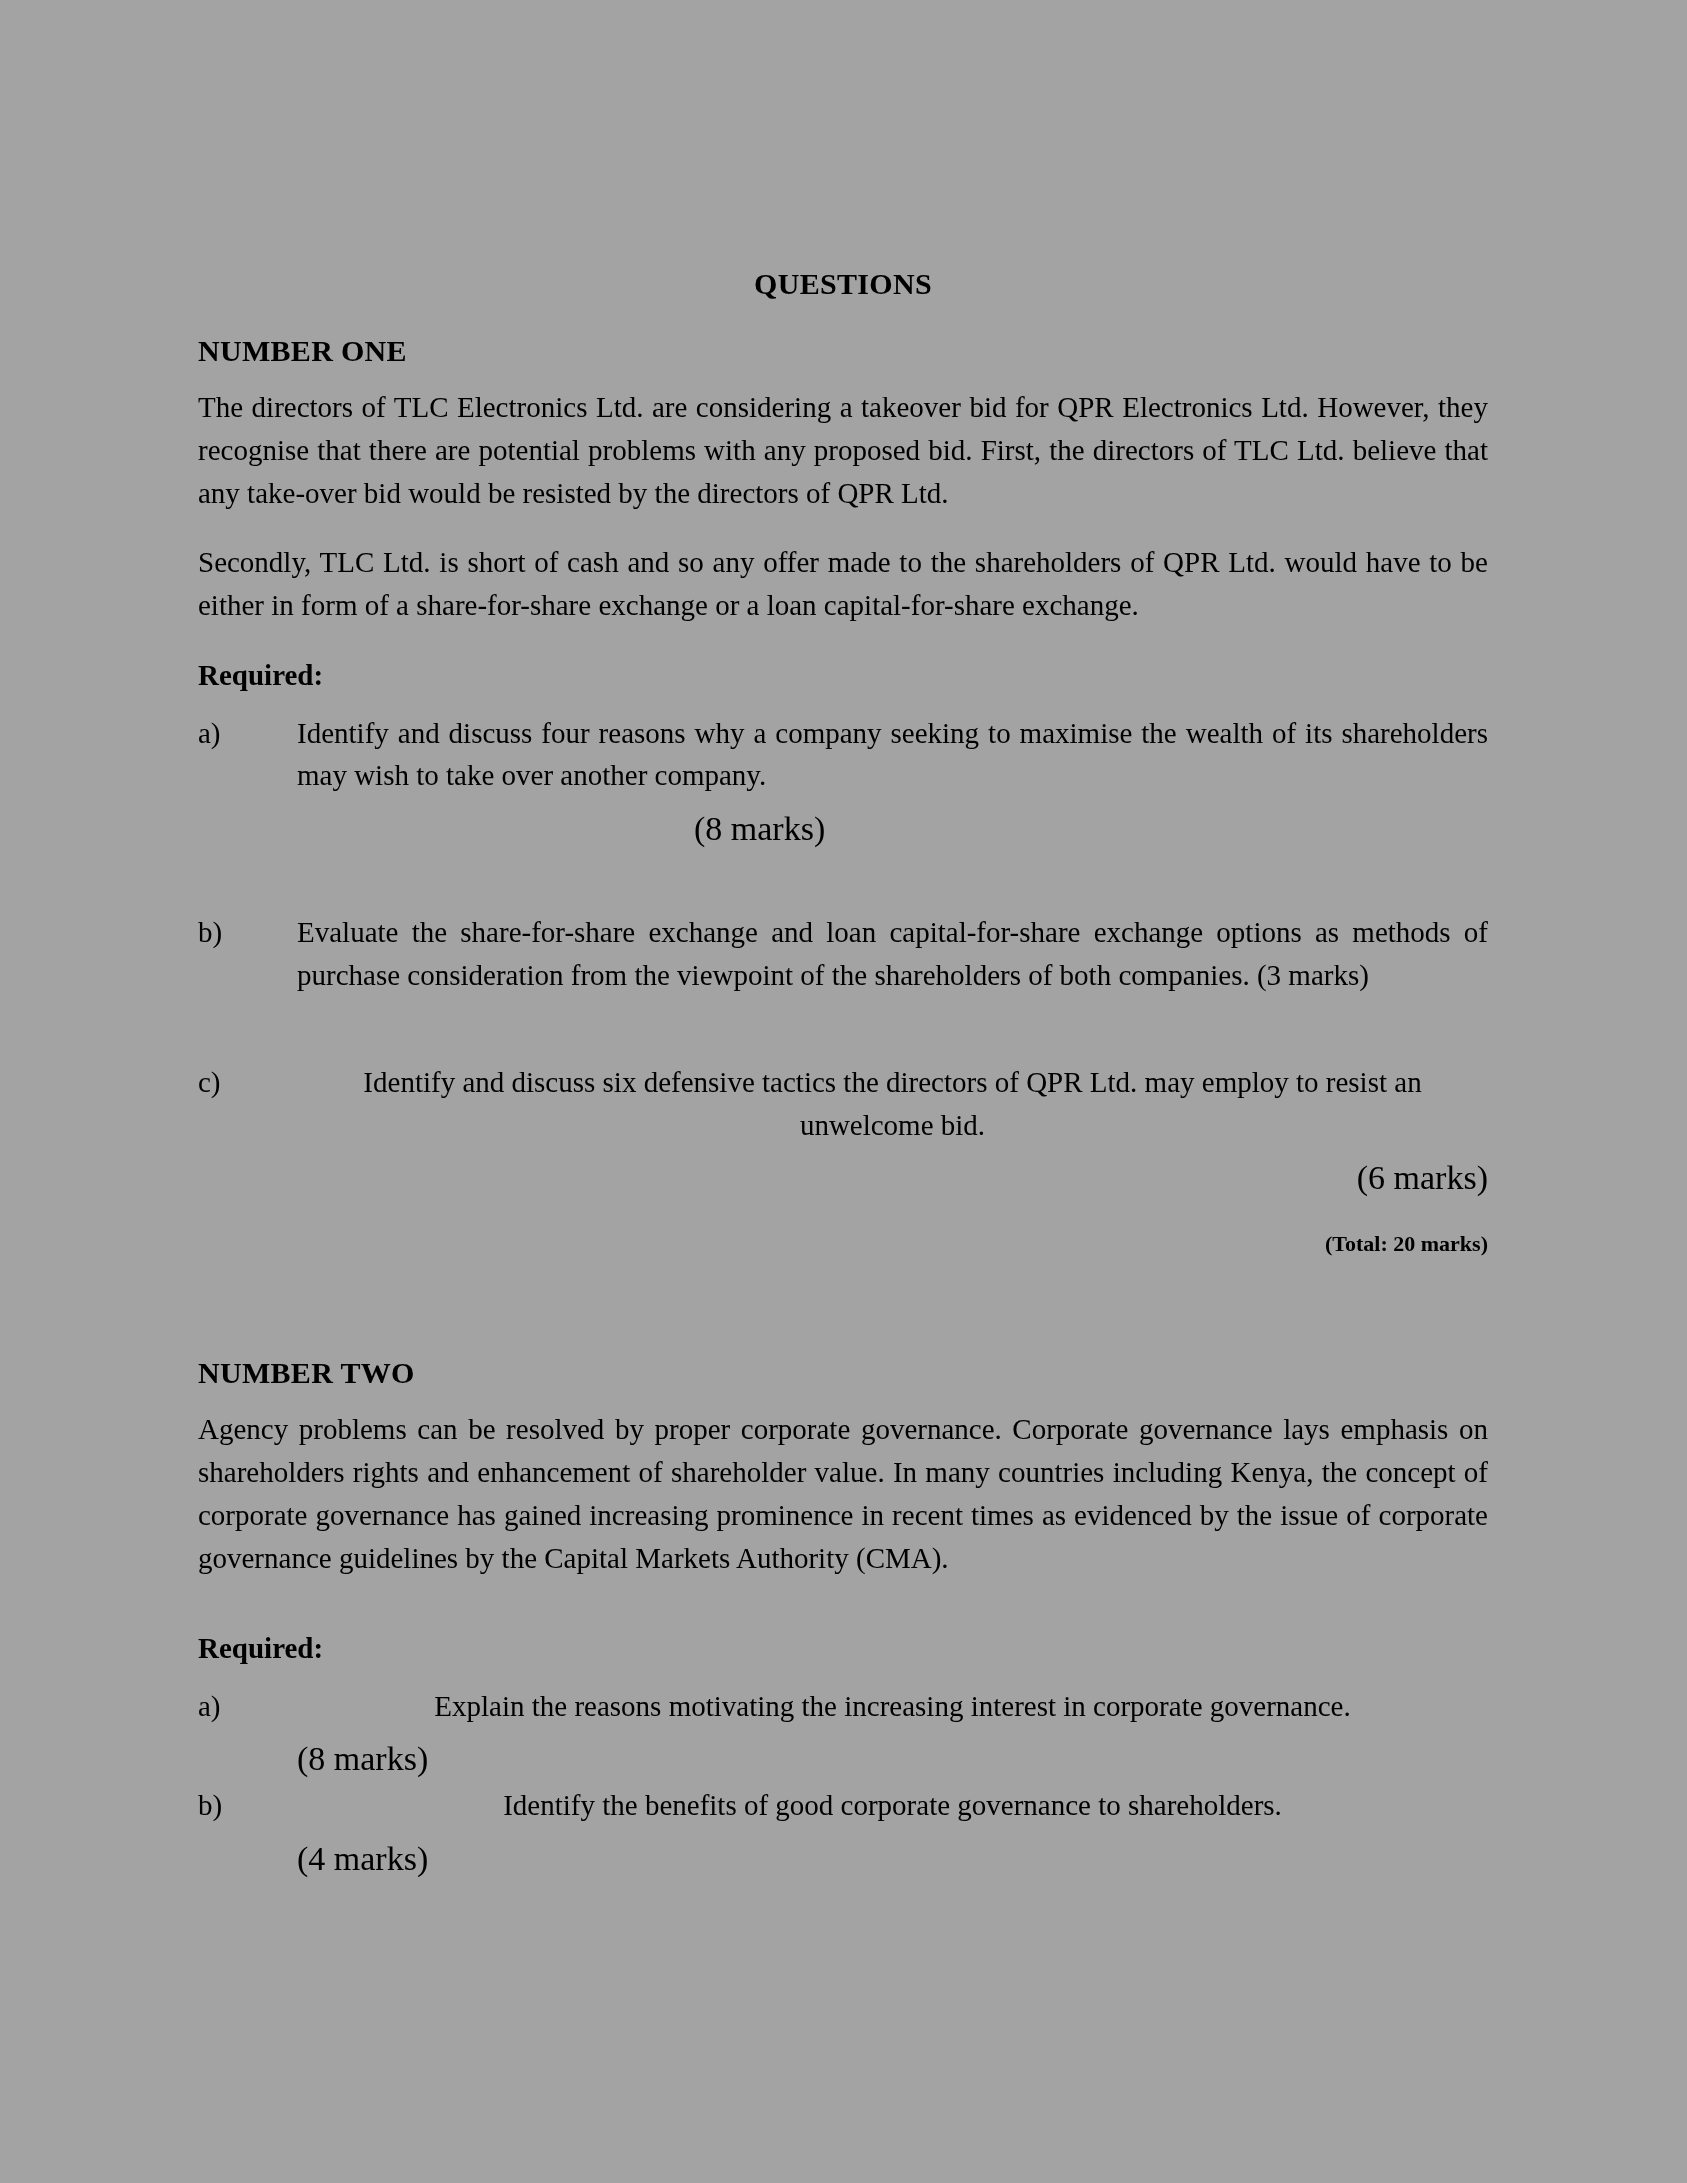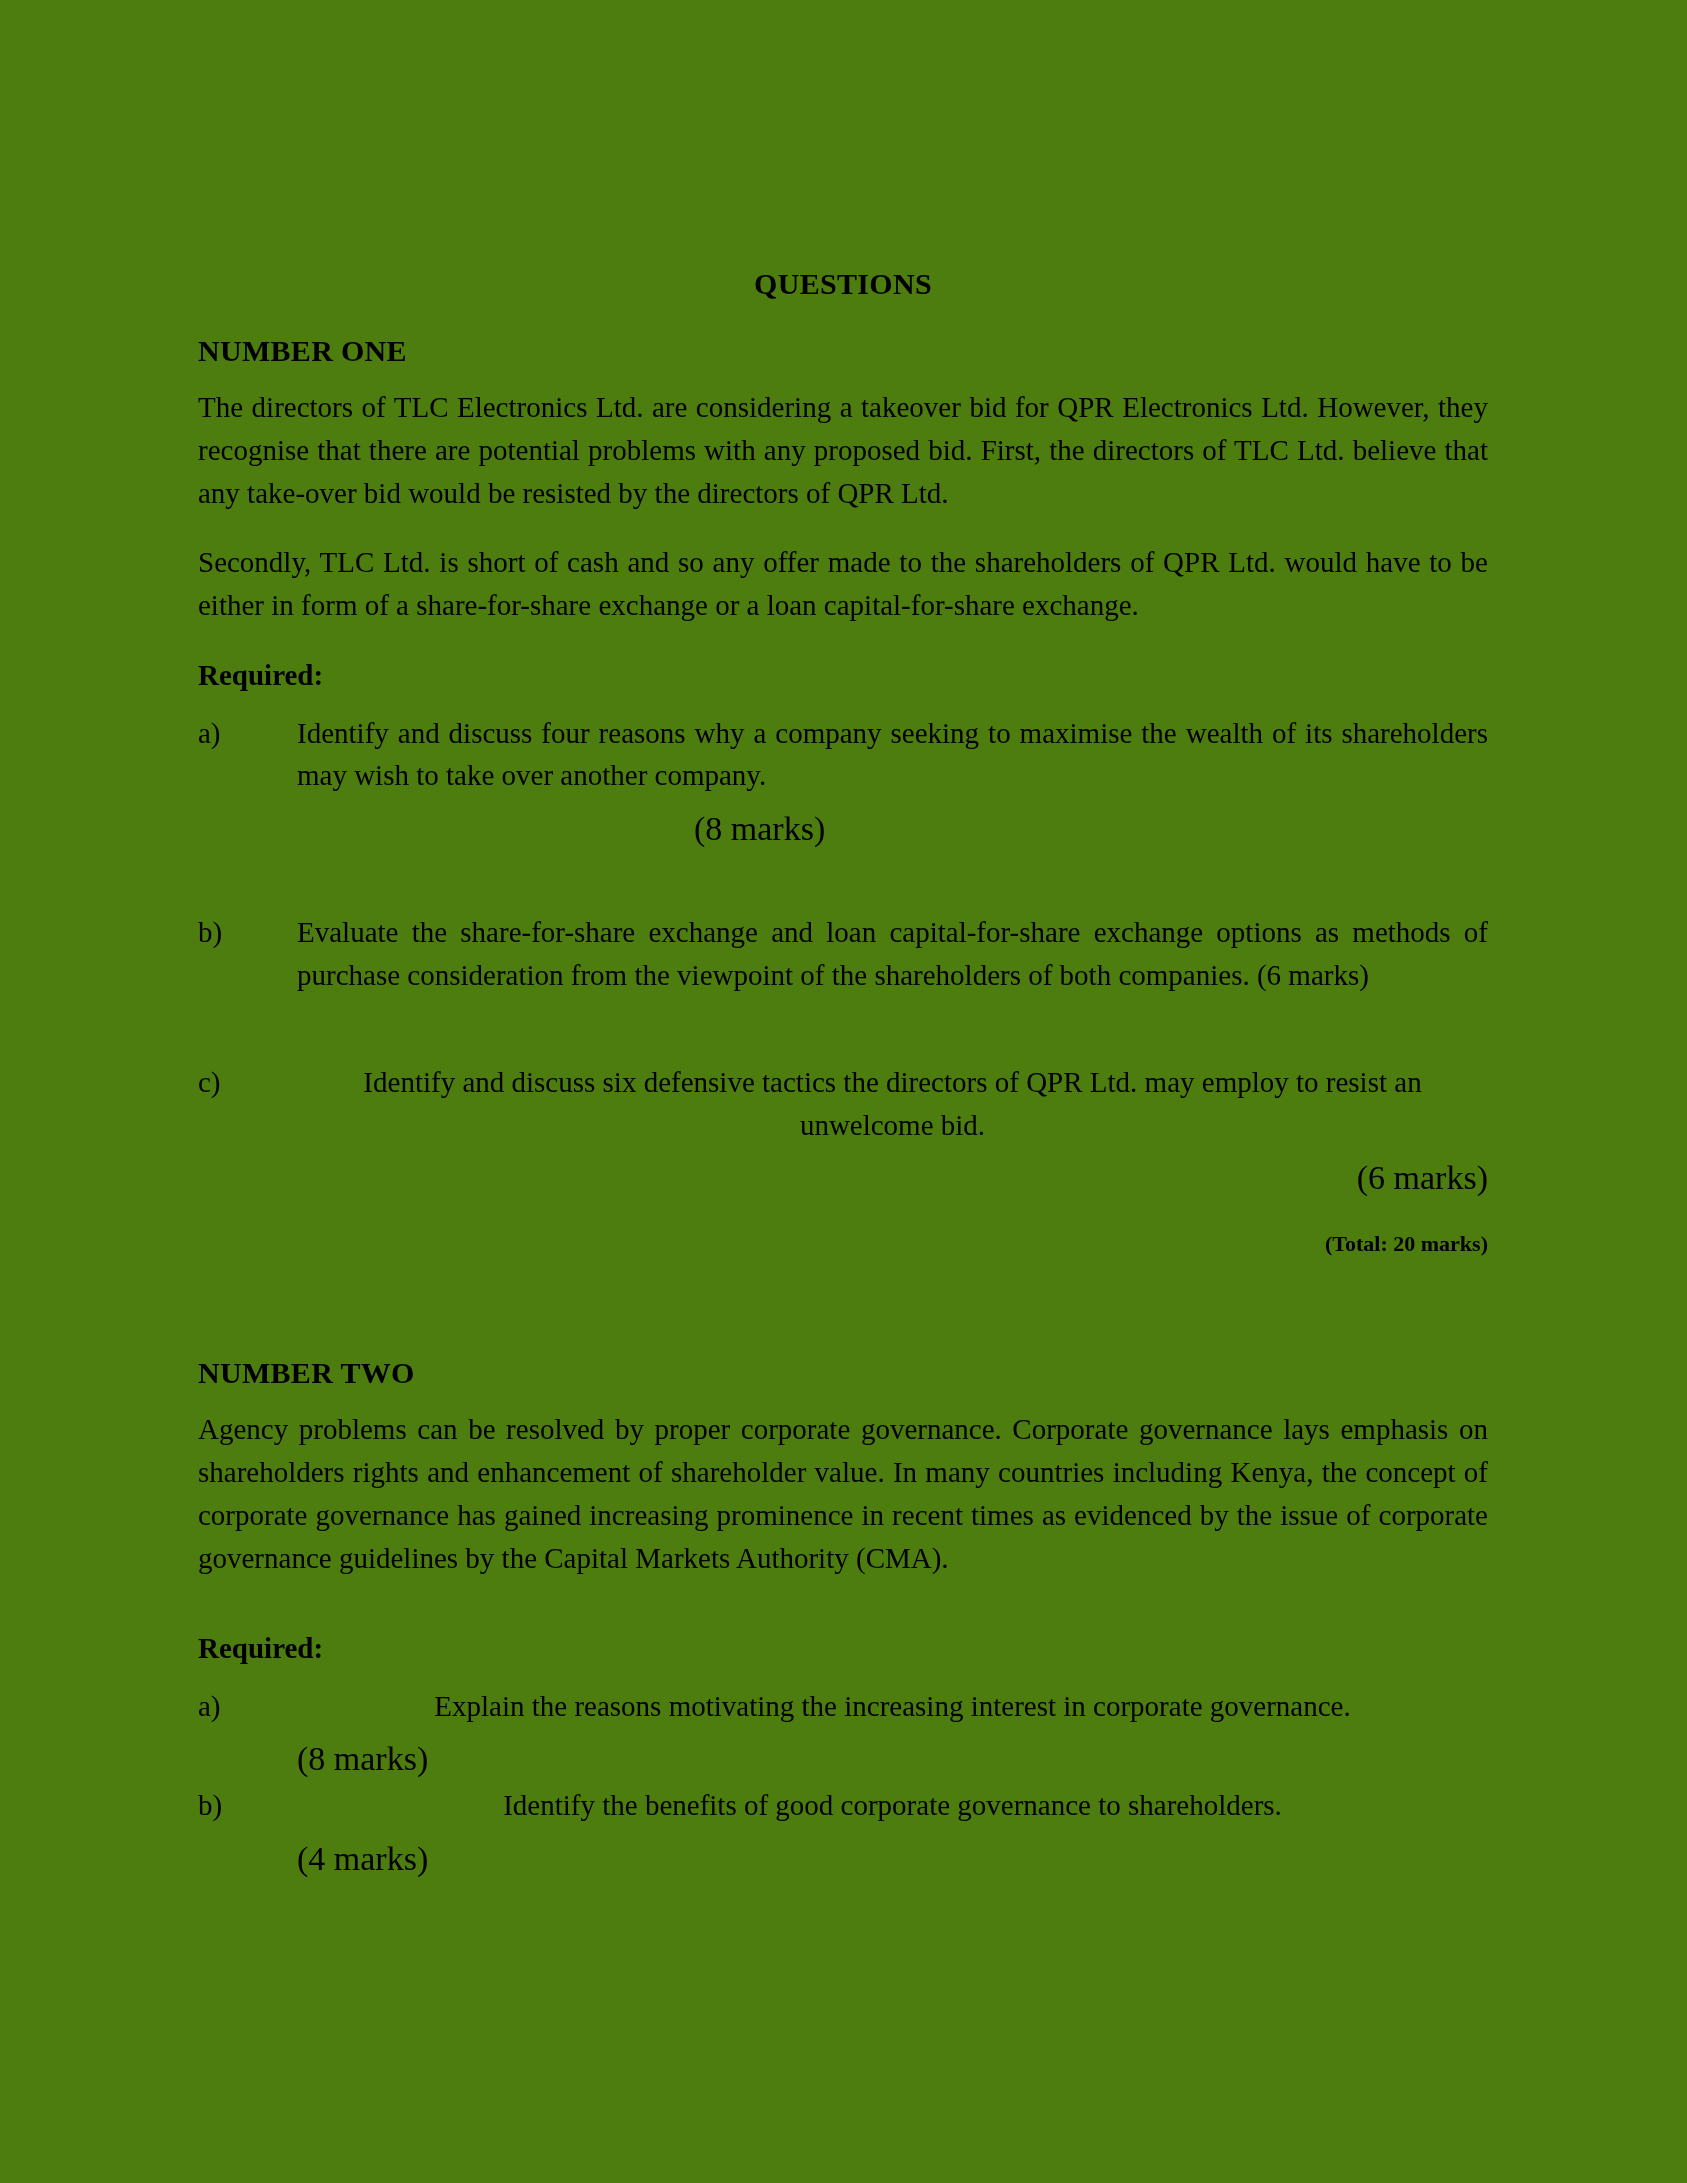--- a/index.html
+++ b/index.html
@@ -4,21 +4,21 @@
 <style>
   html, body {
     margin: 0;
     padding: 0;
     background: #ffffff;
   }
   .page {
     position: relative;
     width: 1687px;
     height: 2183px;
-    background: #4d7c0f;
+    background: #a3a3a3;
     font-family: "Liberation Serif", "DejaVu Serif", serif;
     color: #000000;
     box-sizing: border-box;
     overflow: hidden;
   }
   .content {
     position: absolute;
     left: 198px;
     top: 265px;
     width: 1290px;
@@ -117,21 +117,21 @@
     <div class="qitem">
       <span class="marker">a)</span>
       <span class="qtext">Identify and discuss four reasons why a company seeking to maximise the wealth of its shareholders may wish to take over another company.</span>
     </div>
     <div class="marks-line marks-indent-a">(8 marks)</div>
 
     <div class="spacer-lg"></div>
 
     <div class="qitem">
       <span class="marker">b)</span>
-      <span class="qtext">Evaluate the share-for-share exchange and loan capital-for-share exchange options as methods of purchase consideration from the viewpoint of the shareholders of both companies. (6 marks)</span>
+      <span class="qtext">Evaluate the share-for-share exchange and loan capital-for-share exchange options as methods of purchase consideration from the viewpoint of the shareholders of both companies. (3 marks)</span>
     </div>
 
     <div class="spacer-lg"></div>
 
     <div class="qitem">
       <span class="marker">c)</span>
       <span class="qtext nojust">Identify and discuss six defensive tactics the directors of QPR Ltd. may employ to resist an unwelcome bid.</span>
     </div>
     <div class="marks-line marks-indent-c">(6 marks)</div>
 

